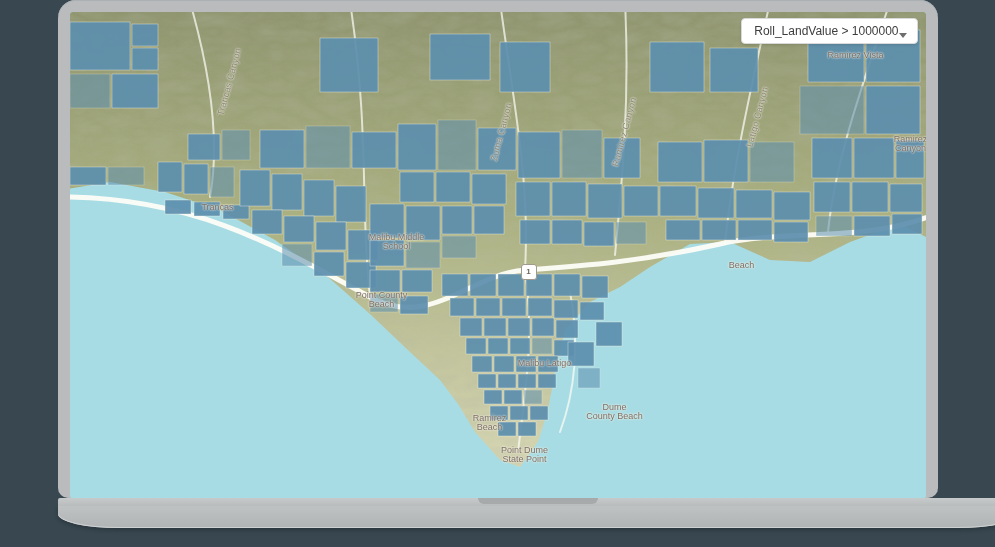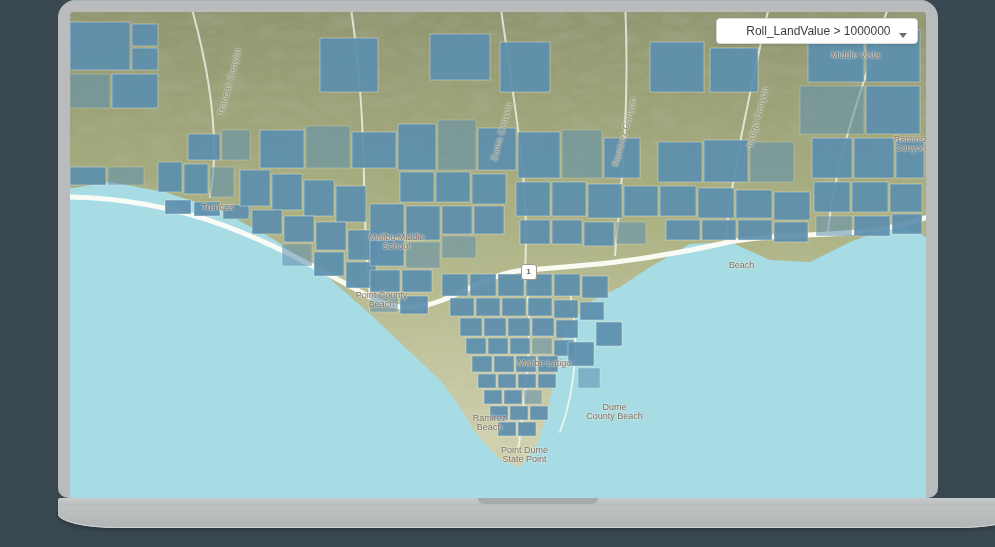--- a/index.html
+++ b/index.html
@@ -18,21 +18,21 @@
   .parcels{position:absolute;inset:0;pointer-events:none}
   .parcels rect{fill:#5d8fae;stroke:#f4f2e6;stroke-width:.4;opacity:.92}
   .parcels rect.light{opacity:.55}
   .roads{stroke:#fdfdf7;stroke-width:5;fill:none;stroke-linecap:round;stroke-linejoin:round;opacity:.95}
   .roads.minor{stroke-width:2;opacity:.7}
 
   .place-label{position:absolute;color:#7b6f66;font-size:9px;line-height:1.05;text-align:center;transform:translate(-50%,-50%);text-shadow:0 0 2px #f2efe4,0 0 2px #f2efe4;white-space:nowrap;pointer-events:none}
   .canyon-label{color:#8a8676;font-size:9px;transform:translate(-50%,-50%) rotate(-75deg);letter-spacing:.3px}
 
   
-  .filter-chip{position:absolute;top:6px;right:8px;background:#fff;border:1px solid #d9d9d9;border-radius:4px;padding:5px 10px 5px 29px;font-size:12px;color:#3d3d3d;box-shadow:0 1px 3px rgba(0,0,0,.12);display:flex;align-items:flex-end;gap:8px;cursor:pointer;user-select:none}
+  .filter-chip{position:absolute;top:6px;right:8px;background:#fff;border:1px solid #d9d9d9;border-radius:4px;padding:5px 10px 5px 12px;font-size:12px;color:#3d3d3d;box-shadow:0 1px 3px rgba(0,0,0,.12);display:flex;align-items:flex-end;cursor:pointer;user-select:none}
   .filter-chip .tri{width:0;height:0;border-left:4px solid transparent;border-right:4px solid transparent;border-top:5px solid #6e6e6e}
   .hwy-badge{position:absolute;transform:translate(-50%,-50%);width:14px;height:14px;border-radius:3px;background:#fff;border:1px solid #a0998c;color:#6e665b;font-size:8px;line-height:14px;text-align:center;font-weight:600}
 </style>
 </head>
 <body>
 
 <div class="laptop">
   <div class="bezel">
     <div class="screen">
       <div class="map">
@@ -233,21 +233,21 @@
 
           <g class="light">
             <rect x="360" y="22" width="60" height="46"></rect>
               <rect x="430" y="30" width="50" height="50"></rect>
               <rect x="250" y="26" width="58" height="54"></rect>
             <rect x="580" y="30" width="54" height="50"></rect>
               <rect x="640" y="36" width="48" height="44"></rect>
           </g>
         </svg>
 
-        <div class="place-label" style="left:786px;top:44px">Middle Vista</div>
+        <div class="place-label" style="left:786px;top:44px">Ramirez Vista</div>
         <div class="place-label" style="left:327px;top:230px;white-space:pre">Malibu Middle
 School</div>
         <div class="place-label" style="left:312px;top:288px;white-space:pre">Point County
 Beach</div>
         <div class="place-label" style="left:420px;top:411px;white-space:pre">Ramirez
 Beach</div>
         <div class="place-label" style="left:455px;top:443px;white-space:pre">Point Dume
 State Point</div>
         <div class="place-label" style="left:545px;top:400px;white-space:pre">Dume
 County Beach</div>

